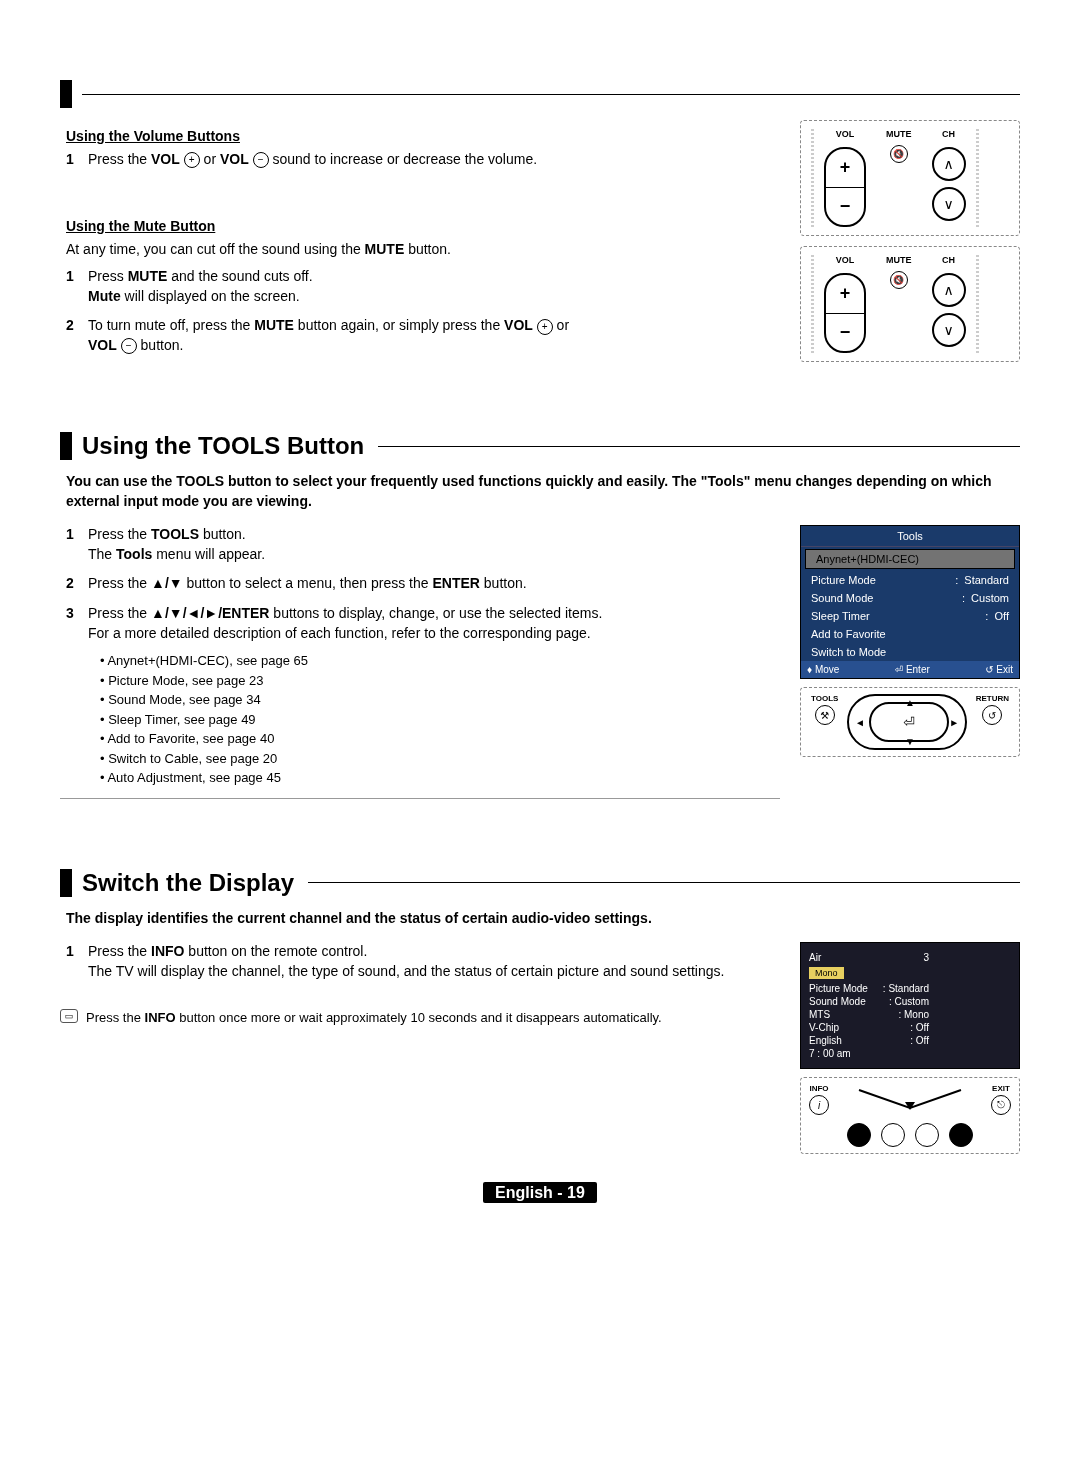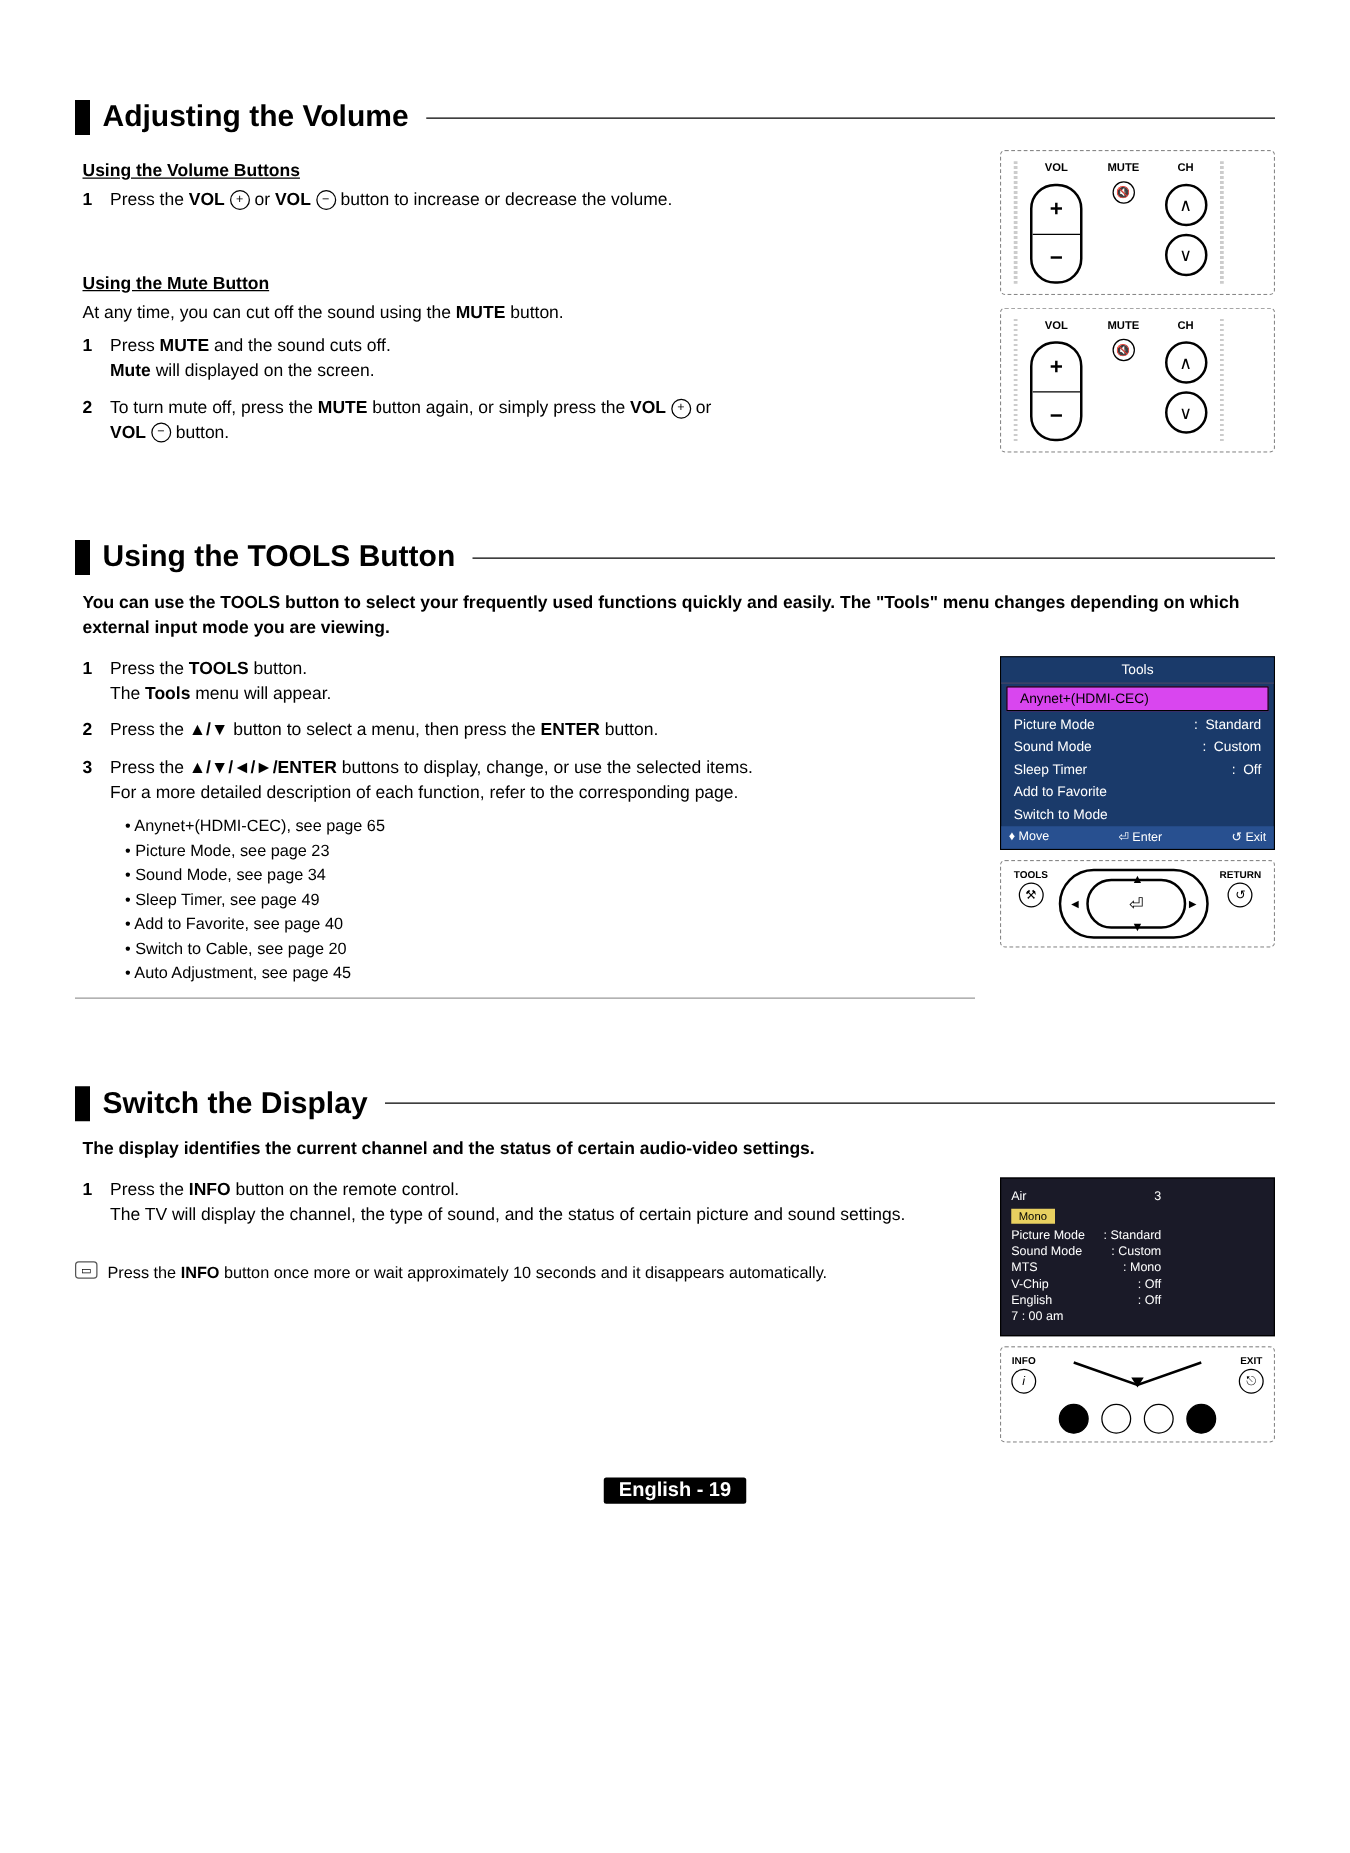--- a/index.html
+++ b/index.html
@@ -35,21 +35,21 @@
   .hdr { font-size:9px; font-weight:bold; text-align:center; margin-bottom:2px; }
   .mute-ic { width:18px; height:18px; border:1.5px solid #000; border-radius:50%; display:flex; align-items:center;justify-content:center; font-size:9px; }
   .panel-group { display:flex; gap:20px; align-items:flex-start; }
   .ch-col { display:flex; flex-direction:column; align-items:center; gap:6px; }
   .round-arrow { width:34px; height:34px; border:2px solid #000; border-radius:50%; display:flex; align-items:center; justify-content:center; font-size:14px; }
 
   
   .osd { border:1px solid #000; background:#1a3a6a; color:#fff; font-size:11px; margin-bottom:8px; }
   .osd .title { background:#1a3a6a; text-align:center; padding:4px; border-bottom:1px solid #446; }
   .osd .row-item { display:flex; justify-content:space-between; padding:3px 10px; }
-  .osd .row-item.sel { background:#d946ef; color:#000; border:1px solid #000; margin:2px 4px; }
+  .osd .row-item.sel { background:#737373; color:#000; border:1px solid #000; margin:2px 4px; }
   .osd .footer { display:flex; justify-content:space-between; background:#285090; padding:3px 6px; font-size:10px; }
 
   
   .dpad-panel { border:1px dashed #888; border-radius:4px; padding:6px 10px; display:flex; justify-content:space-between; align-items:flex-start; }
   .dpad-wrap { display:flex; flex-direction:column; align-items:center; }
   .tiny-label { font-size:8px; font-weight:bold; margin-bottom:2px; }
   .small-circ { width:20px; height:20px; border:1.5px solid #000; border-radius:50%; display:flex; align-items:center;justify-content:center; font-size:10px; }
   .dpad { width:120px; height:56px; border:2px solid #000; border-radius:28px; display:flex; align-items:center; justify-content:space-between; padding:0 6px; position:relative; }
   .dpad .inner { width:80px; height:40px; border:2px solid #000; border-radius:22px; position:absolute; left:20px; top:6px; display:flex; align-items:center; justify-content:center; }
   .dpad .arrow { font-size:10px; }
@@ -69,32 +69,31 @@
 
   .page-foot { text-align:center; margin-top:30px; font-size:16px; }
   .page-foot span { background:#000; color:#fff; padding:2px 12px; font-weight:bold; border-radius:2px; }
   b { font-weight:bold; }
 </style>
 </head>
 <body>
 
 <div class="section-bar">
   <div class="block"></div>
-  <h1>Adjusting the Volume</h1>
   <div class="rule"></div>
 </div>
 
 <div class="row">
   <div class="text-col">
     <div class="subhead">Using the Volume Buttons</div>
     <ol class="steps">
       <li>
         <span class="num">1</span>
         <span class="body">
-          <span>Press the </span><b>VOL</b> <span class="circle-btn">+</span><span> or </span><b>VOL</b> <span class="circle-btn">−</span><span> button to increase or decrease the volume.</span>
+          <span>Press the </span><b>VOL</b> <span class="circle-btn">+</span><span> or </span><b>VOL</b> <span class="circle-btn">−</span><span> sound to increase or decrease the volume.</span>
         </span>
       </li>
     </ol>
 
     <div style="height:30px"></div>
     <div class="subhead">Using the Mute Button</div>
     <div style="padding-left:6px; margin-bottom:8px; line-height:1.4;">
       <span>At any time, you can cut off the sound using the </span><b>MUTE</b><span> button.</span>
     </div>
     <ol class="steps">

